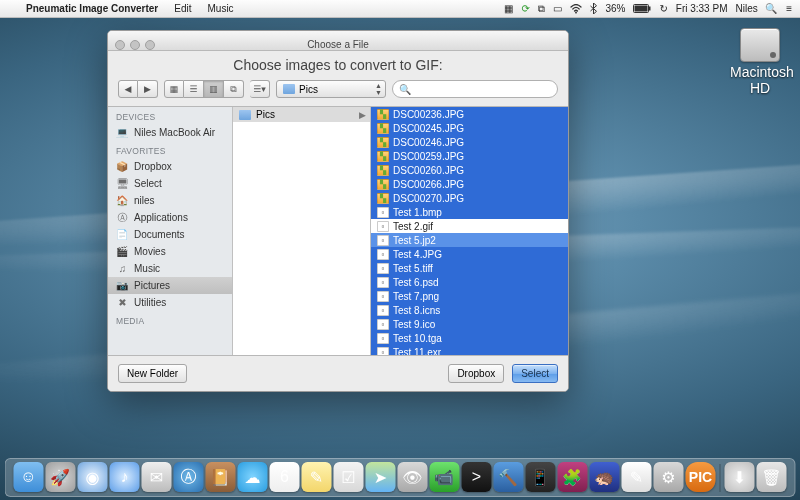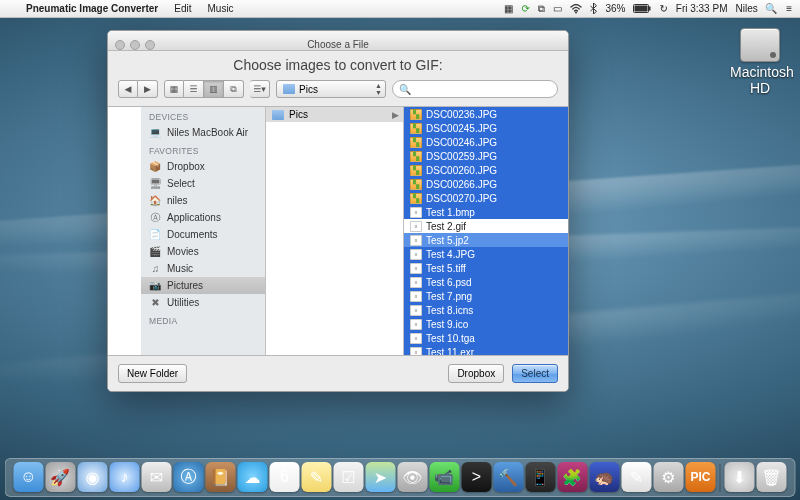--- a/index.html
+++ b/index.html
@@ -69,21 +69,21 @@
   font-size: 10px; padding: 0 16px 0 6px; position: relative; min-width: 110px;
 }
 .popup .arrows { position: absolute; right: 3px; top: 1px; font-size: 7px; line-height: 7px; color: #555; }
 .searchbox {
   flex: 1; height: 18px; background: #fff; border: 1px solid #b0b0b0;
   border-radius: 9px; display: flex; align-items: center; padding: 0 6px;
   font-size: 10px; color: #888;
 }
 .searchbox .sicon { margin-right: 3px; font-size: 10px; color: #888; }
 
-.body { display: flex; height: 248px; background: #fff; padding-left: 33px; }
+.body { display: flex; height: 248px; background: #fff; }
 .sidebar {
   width: 125px; background: #e6e9ec; border-right: 1px solid #c0c0c0;
   font-size: 10px; overflow: hidden;
 }
 .sidebar .grp { padding: 5px 0 2px 8px; font-size: 8.5px; color: #7a7f85; letter-spacing: 0.3px; }
 .sidebar .sitem { display: flex; align-items: center; gap: 5px; padding: 2px 6px 2px 8px; color: #333; }
 .sidebar .sitem.sel { background: linear-gradient(#d0d0d0, #bfbfbf); }
 .sidebar .sitem .sicn { width: 13px; height: 13px; display: flex; align-items: center; justify-content: center; font-size: 10px; color: #6d6d6d; }
 
 .col1 {
@@ -367,18 +367,18 @@
       <div class="dockitem" style="background: linear-gradient(rgb(194, 229, 156), rgb(100, 179, 244)); color: rgb(255, 255, 255);">➤</div>
       <div class="dockitem" style="background: linear-gradient(rgb(216, 216, 216), rgb(168, 168, 168)); color: rgb(255, 255, 255);">👁</div>
       <div class="dockitem" style="background: linear-gradient(rgb(109, 226, 109), rgb(42, 160, 42)); color: rgb(255, 255, 255);">📹</div>
       <div class="dockitem" style="background: linear-gradient(rgb(51, 51, 51), rgb(17, 17, 17)); color: rgb(255, 255, 255);">&gt;</div>
       <div class="dockitem" style="background: linear-gradient(rgb(90, 157, 224), rgb(42, 95, 160)); color: rgb(255, 255, 255);">🔨</div>
       <div class="dockitem" style="background: linear-gradient(rgb(68, 68, 68), rgb(34, 34, 34)); color: rgb(255, 255, 255);">📱</div>
       <div class="dockitem" style="background: linear-gradient(rgb(192, 64, 128), rgb(128, 32, 80)); color: rgb(255, 255, 255);">🧩</div>
       <div class="dockitem" style="background: linear-gradient(rgb(64, 96, 208), rgb(32, 48, 128)); color: rgb(255, 255, 255);">🦔</div>
       <div class="dockitem" style="background: linear-gradient(rgb(255, 255, 255), rgb(221, 221, 221)); color: rgb(255, 255, 255);">✎</div>
       <div class="dockitem" style="background: linear-gradient(rgb(216, 216, 216), rgb(168, 168, 168)); color: rgb(255, 255, 255);">⚙</div>
-      <div class="dockitem" style="background: linear-gradient(rgb(245, 154, 64), rgb(216, 106, 16)); color: rgb(255, 255, 255); font-size: 12px; font-weight: bold;">PIC</div>
+      <div class="dockitem" style="background: linear-gradient(rgb(245, 154, 64), rgb(216, 106, 16)); color: rgb(255, 255, 255); font-size: 14px; font-weight: bold; border-radius: 12px;">PIC</div>
       <div class="sep"></div>
       <div class="dockitem" style="background: radial-gradient(rgb(238, 238, 238), rgb(187, 187, 187)); color: rgb(255, 255, 255);">⬇</div>
       <div class="dockitem" style="background: linear-gradient(rgb(230, 230, 230), rgb(188, 188, 188)); color: rgb(255, 255, 255);">🗑</div>
     </div>
 </div>
 
 </body></html>

